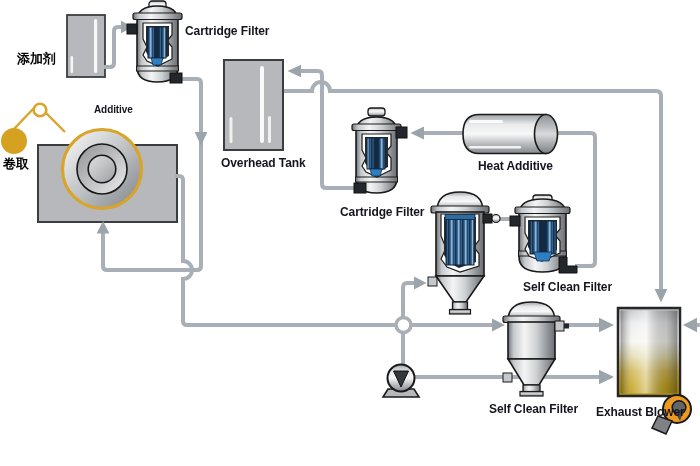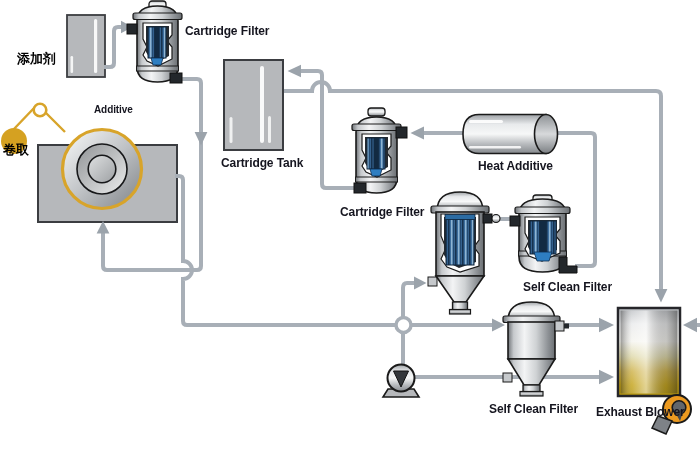--- a/index.html
+++ b/index.html
@@ -221,21 +221,21 @@
   <g>
     <circle cx="677" cy="409" r="14" fill="#ec9a20" stroke="#1a1a1a" stroke-width="2"></circle>
     <polygon points="658,416 672,421 666,434 652,428" fill="#7e8287" stroke="#1a1a1a" stroke-width="1.5"></polygon>
     <circle cx="679" cy="407.5" r="6.8" fill="#62666b" stroke="#1a1a1a" stroke-width="1.6"></circle>
     <polygon points="675,412 684,409 680,421" fill="#45484c"></polygon>
   </g>
 </svg>
 
   <div class="lbl lbl-cn" style="left:17px;top:50px;">添加剂</div>
   <div class="lbl" style="left:50px;top:104px;font-size:10px;margin-left:44px;">Additive</div>
-  <div class="lbl lbl-cn" style="left:3px;top:141px;">卷取</div>
+  <div class="lbl lbl-cn" style="left:3px;top:155px;">卷取</div>
   <div class="lbl" style="left:185px;top:24px;">Cartridge Filter</div>
-  <div class="lbl" style="left:221px;top:156px;">Cartridge Tank</div>
+  <div class="lbl" style="left:221px;top:156px;">Overhead Tank</div>
   <div class="lbl" style="left:340px;top:205px;">Cartridge Filter</div>
   <div class="lbl" style="left:478px;top:159px;">Heat Additive</div>
   <div class="lbl" style="left:523px;top:280px;">Self Clean Filter</div>
   <div class="lbl" style="left:489px;top:402px;">Self Clean Filter</div>
   <div class="lbl" style="left:596px;top:405px;">Exhaust Blower</div>
 </div>
 
 </body></html>

